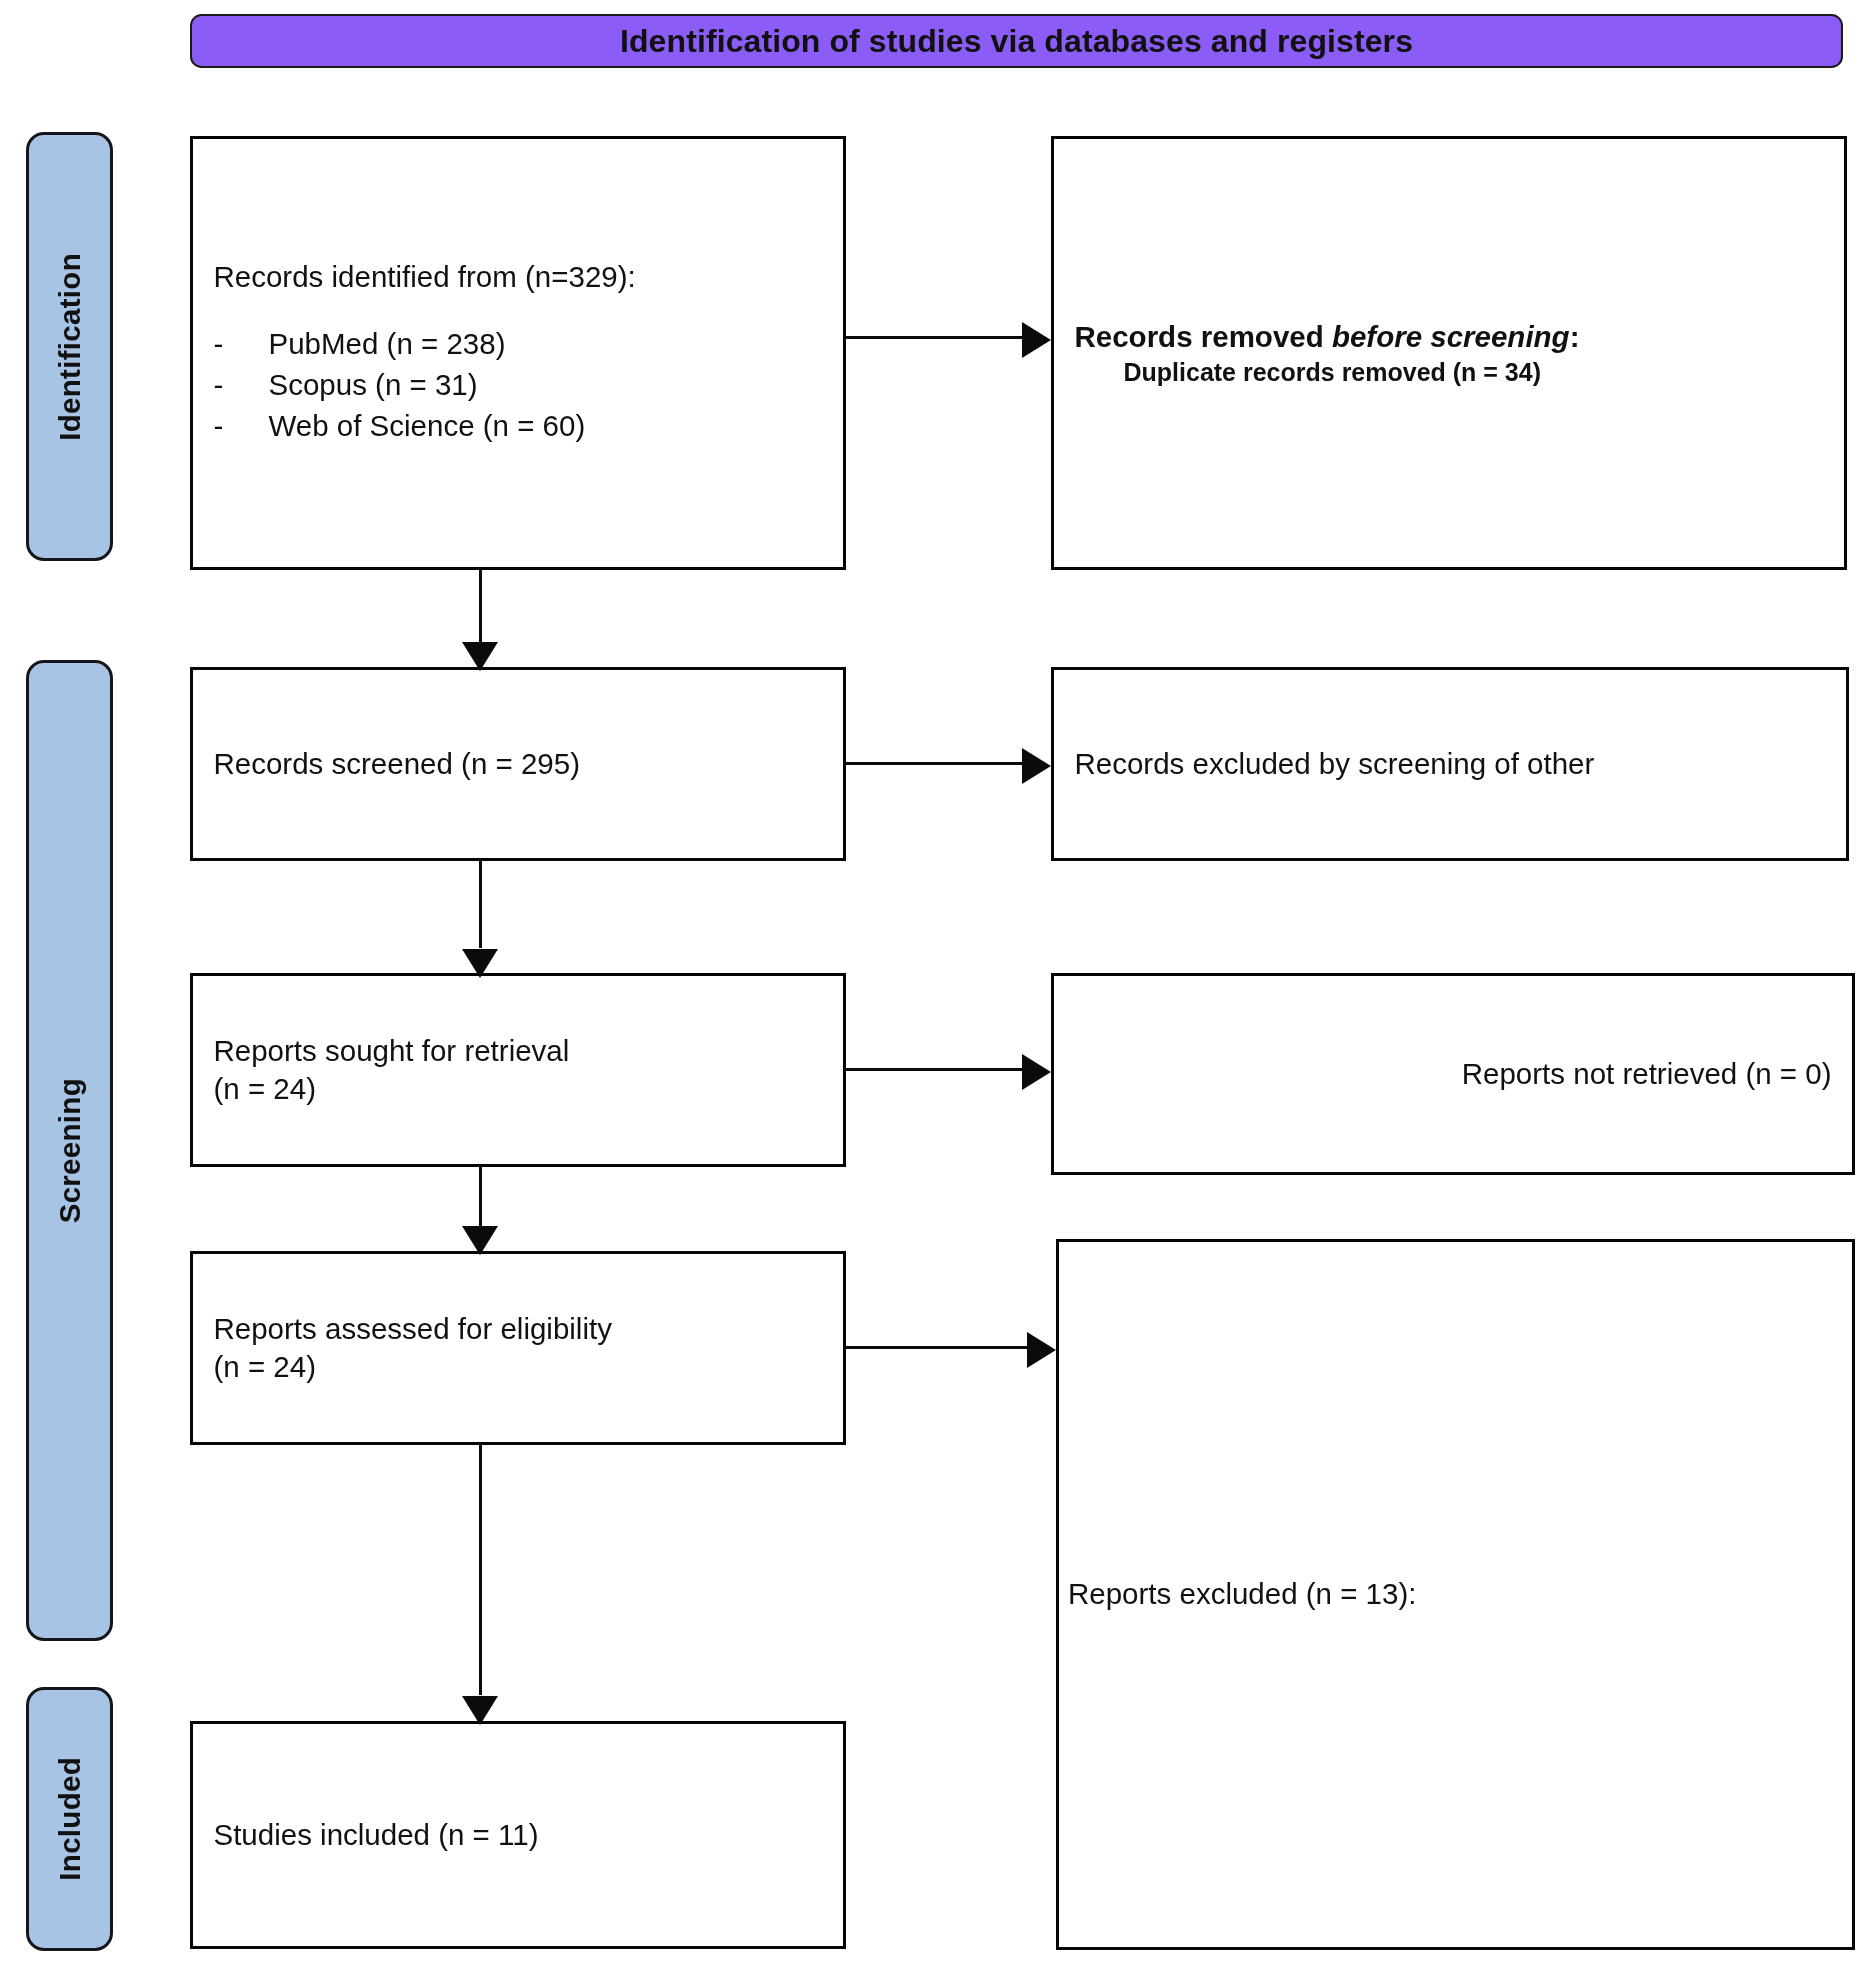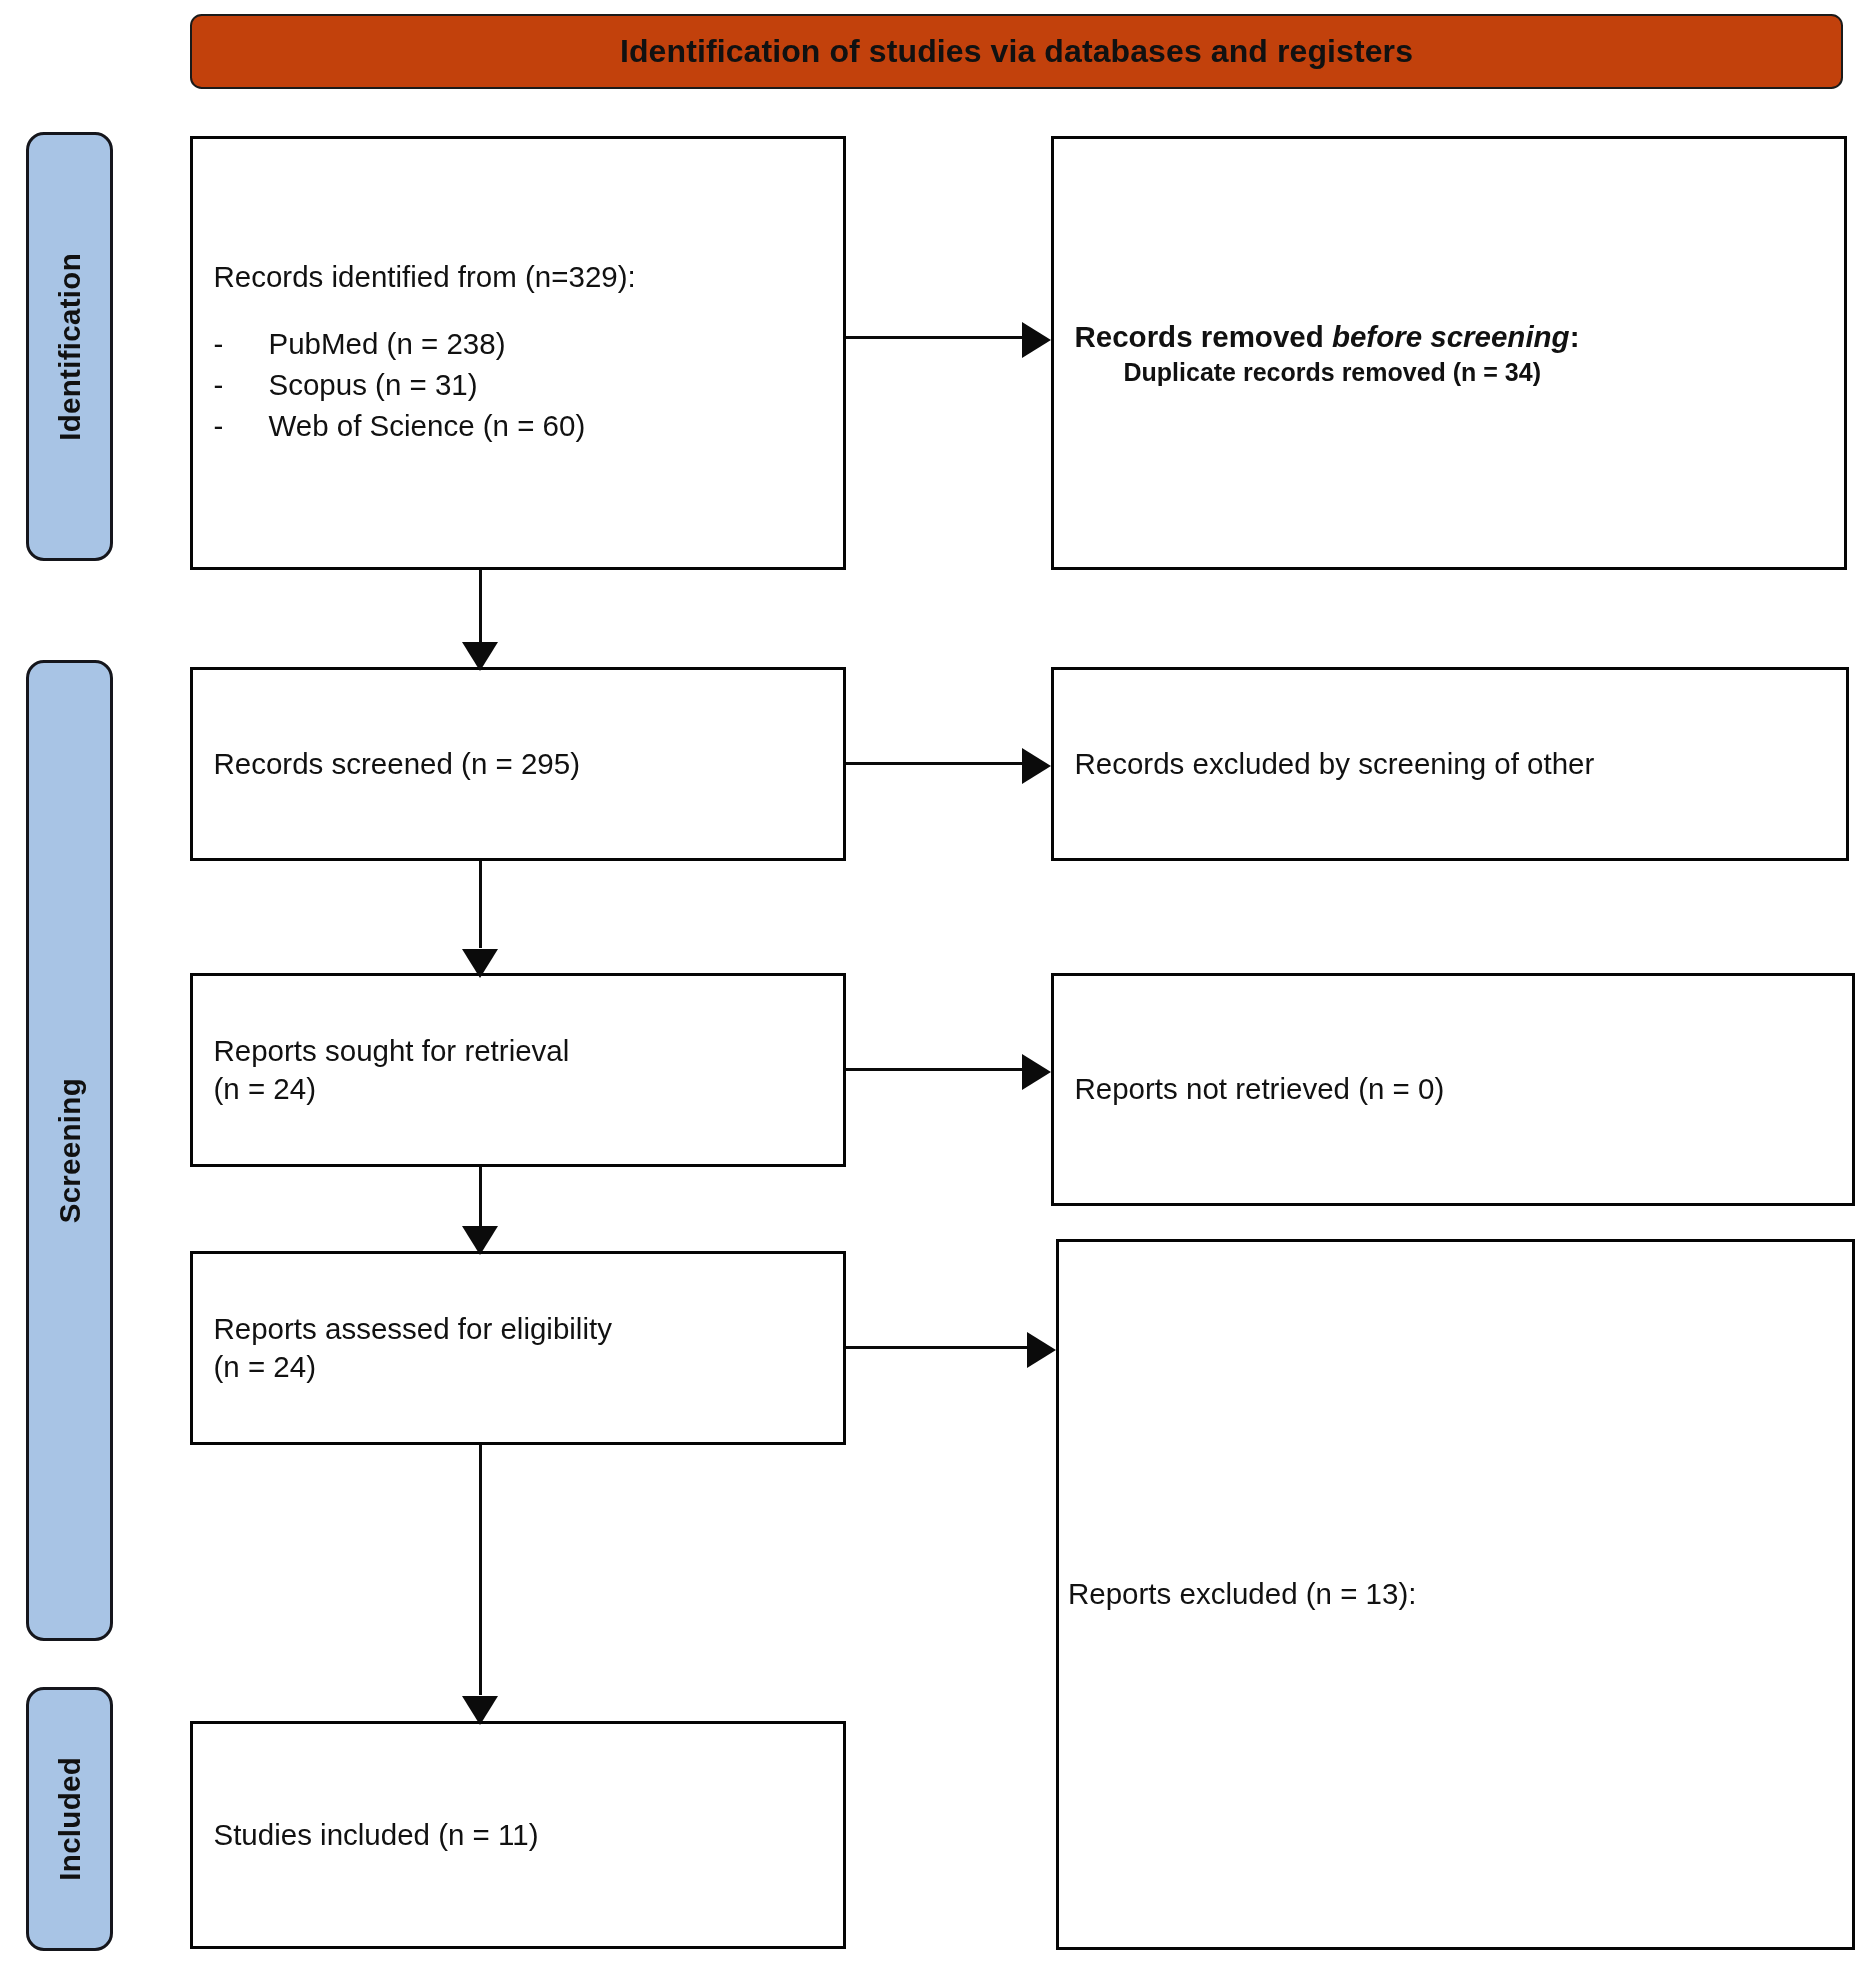--- a/index.html
+++ b/index.html
@@ -18,22 +18,22 @@
     background: #ffffff;
     overflow: hidden;
   }
 
   
   .header-banner {
     position: absolute;
     left: 190px;
     top: 14px;
     width: 1653px;
-    height: 75px;
-    background: #c2410c;
+    height: 54px;
+    background: #8b5cf6;
     border: 2.6px solid #1a1a1a;
     border-radius: 11.6px;
     box-sizing: border-box;
     display: flex;
     align-items: center;
     justify-content: center;
   }
   .header-banner .title {
     font-size: 32px;
     font-weight: bold;
@@ -115,21 +115,21 @@
   
   #box-identified   { left: 190px; top: 136px;  width: 656px; height: 434px; }
   #box-screened     { left: 190px; top: 667px; width: 656px; height: 194px; }
   #box-sought       { left: 190px; top: 973px; width: 656px; height: 194px; }
   #box-assessed     { left: 190px; top: 1251px; width: 656px; height: 194px; }
   #box-included     { left: 190px; top: 1721px; width: 656px; height: 228px; justify-content: center; }
 
   
   #box-removed      { left: 1051px; top: 136px;  width: 796px; height: 434px; font-weight: bold; }
   #box-excl-title   { left: 1051px; top: 667px; width: 798px; height: 194px; }
-  #box-notretrieved { left: 1051px; top: 973px; width: 804px; height: 233px; }
+  #box-notretrieved { left: 1051px; top: 973px; width: 804px; height: 202px; text-align: right; }
   #box-excluded     { left: 1056px; top: 1239px; width: 799px; height: 711px; padding-left: 9px; }
 
   #box-removed      { justify-content: center; }
   #box-excluded .para { }
 
   
   .v-line {
     position: absolute;
     width: 3.2px;
     background: #0b0b0b;

